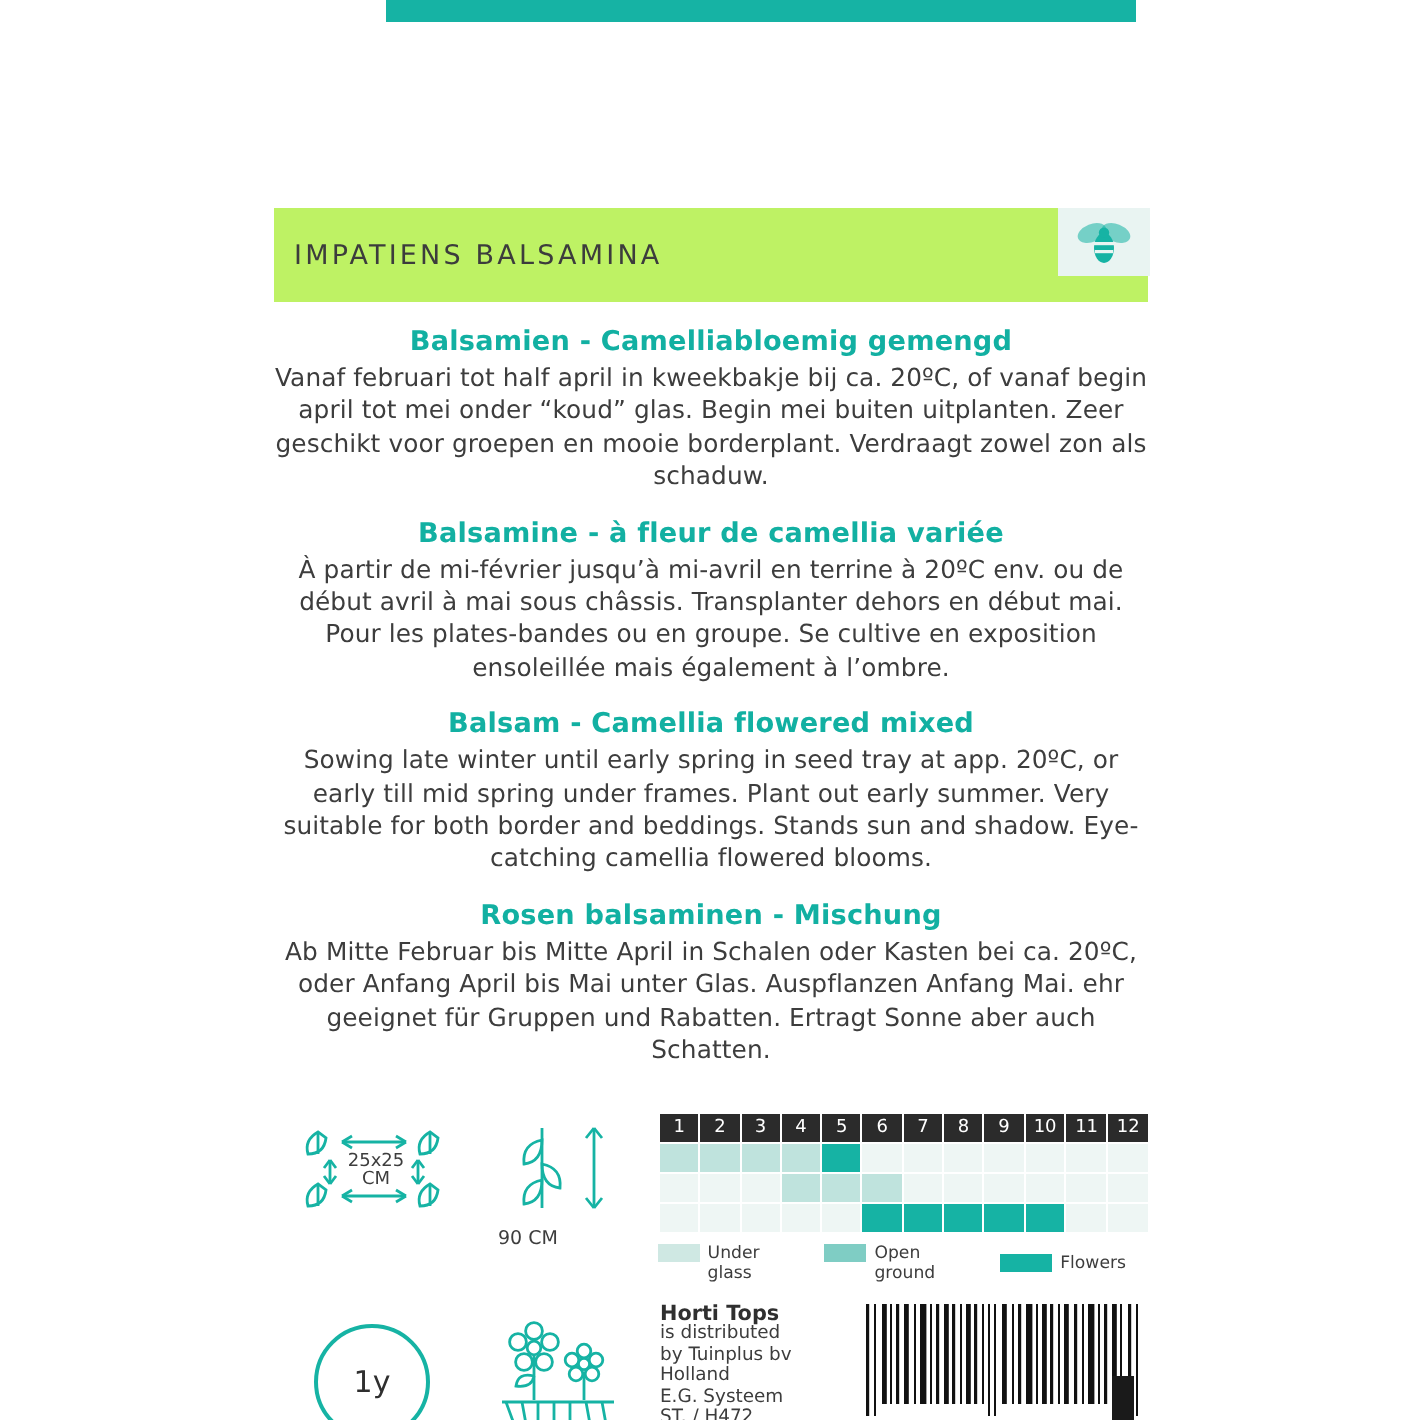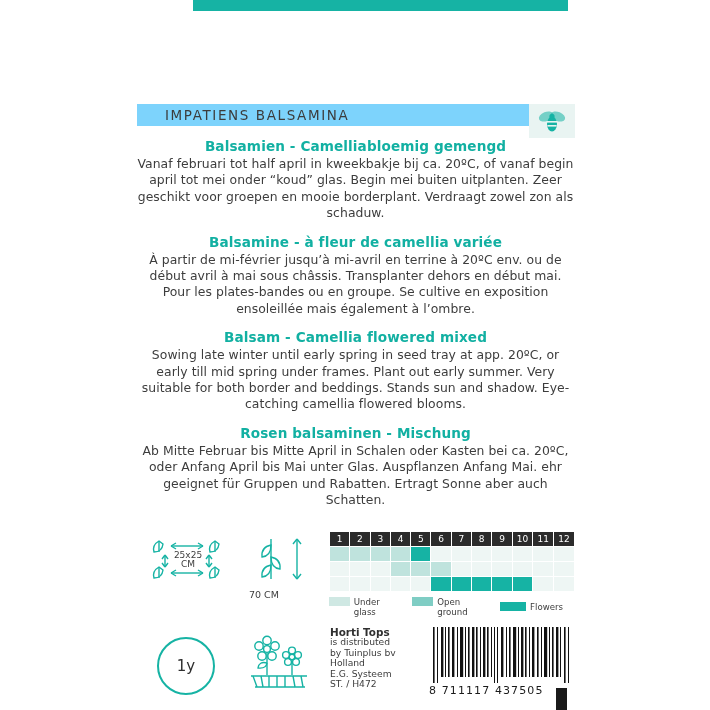--- a/index.html
+++ b/index.html
@@ -21,23 +21,23 @@
     left:556px;top:688px;width:11px;height:22px;
     background:#1a1a1a;
   }
   .page{
     position:absolute;
     left:137px;top:104px;width:437px;
   }
   
   .title-bar{
     display:flex;align-items:center;justify-content:space-between;
-    height:22px;
-    background:#7dd3fc;
-    padding:0 28px;
+    height:47px;
+    background:#bef264;
+    padding:0 10px;
     box-sizing:border-box;
   }
   .title-bar .title{
     font-size:13.5px;
     letter-spacing:1.6px;
     color:#3c3c3c;
     font-family:"DejaVu Sans", sans-serif;
   }
   .bee-box{
     position:absolute;
@@ -215,21 +215,21 @@
         <g stroke="#16b3a4" stroke-width="1.4" fill="none">
           <path d="M22 48 L22 8"></path>
           <path d="M22 14 Q12 16 13 26 Q22 25 22 14 Z"></path>
           <path d="M22 26 Q32 28 31 38 Q22 37 22 26 Z"></path>
           <path d="M22 34 Q12 36 13 46 Q22 45 22 34 Z"></path>
           <path d="M48 8 L48 48"></path>
             <path d="M48 8 l-4 5 M48 8 l4 5"></path>
             <path d="M48 48 l-4 -5 M48 48 l4 -5"></path>
         </g>
       </svg>
-      <span class="cap">70 CM</span>
+      <span class="cap">90 CM</span>
     </div>
 
     <div class="calendar">
       <table class="cal">
         <tbody>
             <tr class="head">
           <td>1</td>
           <td>2</td>
           <td>3</td>
           <td>4</td>

